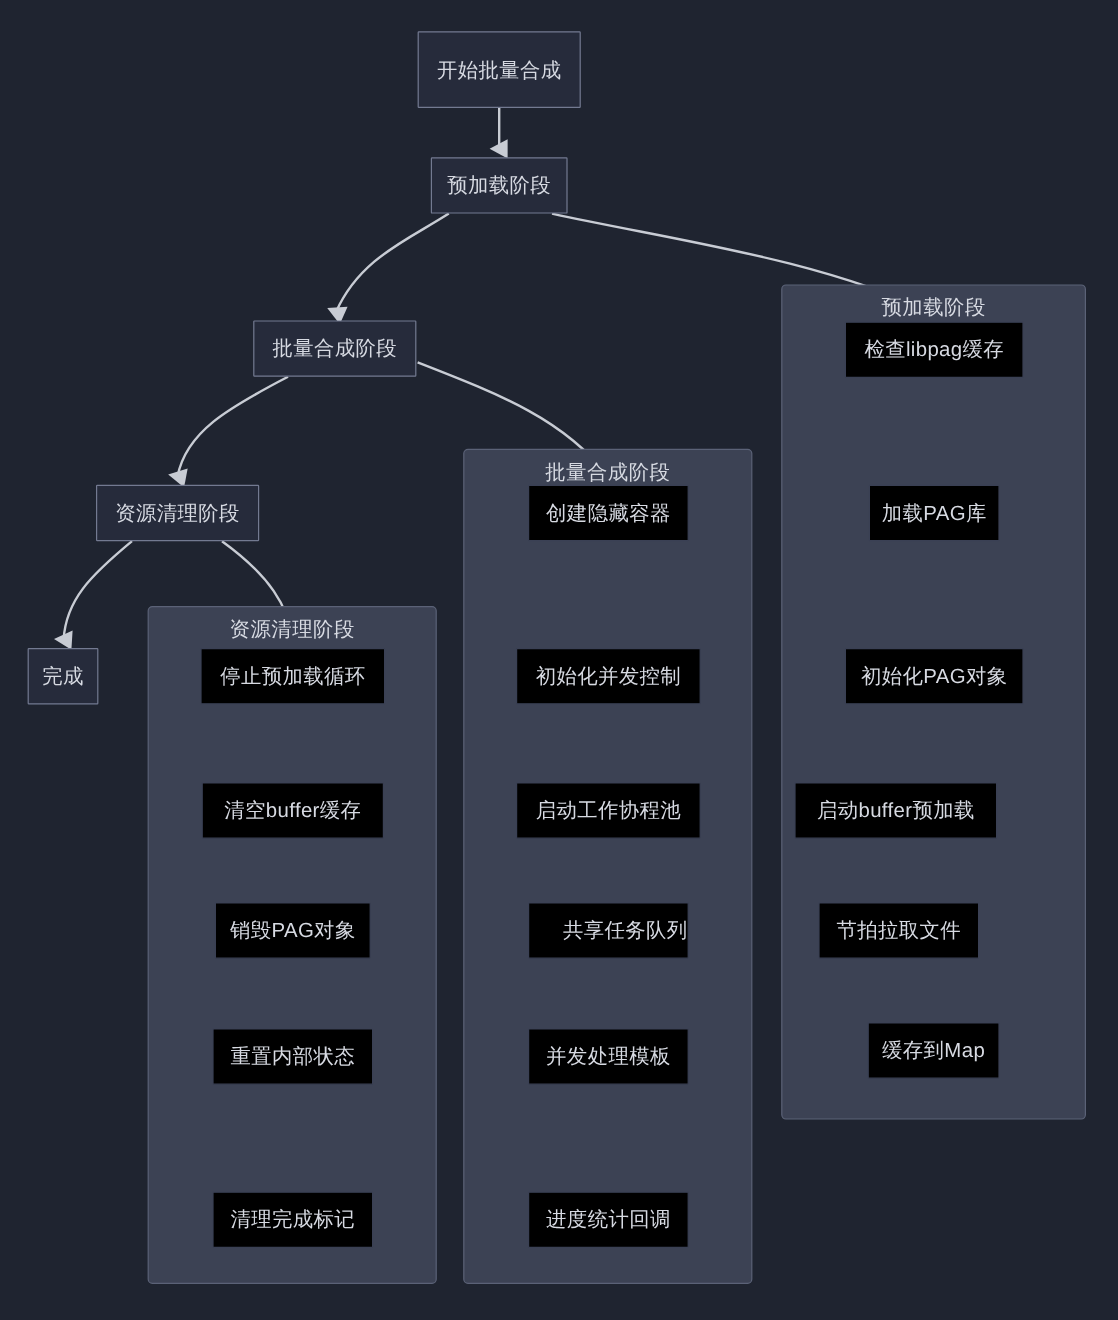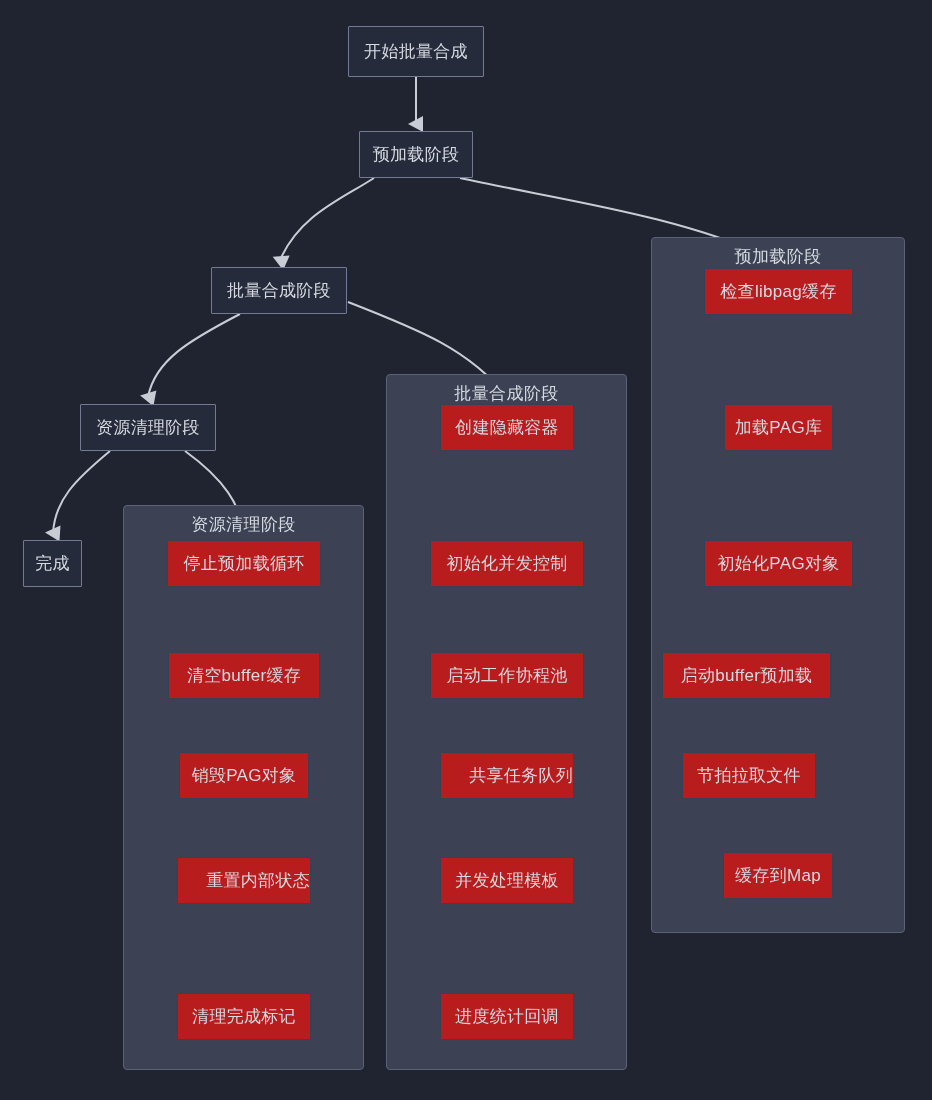--- a/index.html
+++ b/index.html
@@ -58,21 +58,21 @@
     font-size: 17px;
     letter-spacing: 0.3px;
     white-space: nowrap;
     border-radius: 1px;
   }
   .node.outer {
     background: #262b3b;
     border-color: #737a91;
   }
   .node.inner {
-    background: #b91c1c;
+    background: #000000;
     border-color: #3a4054;
   }
 </style>
 </head>
 <body>
 
 <div id="diagram-root">
   <svg class="edges" viewBox="0 0 932 1100">
     <defs>
       <marker id="arrowhead" markerWidth="9" markerHeight="9" refX="4.5" refY="4" orient="auto" markerUnits="strokeWidth">
@@ -108,21 +108,21 @@
         <div class="cluster-label">预加载阶段</div>
       </div>
       <div class="cluster" style="left: 386px; top: 374px; width: 241px; height: 696px;">
         <div class="cluster-label">批量合成阶段</div>
       </div>
       <div class="cluster" style="left: 123px; top: 505px; width: 241px; height: 565px;">
         <div class="cluster-label">资源清理阶段</div>
       </div>
     </div>
   <div id="node-layer">
-      <div class="node outer" style="left: 348px; top: 26px; width: 136px; height: 51px;">
+      <div class="node outer" style="left: 348px; top: 26px; width: 136px; height: 64px;">
         <span>开始批量合成</span>
       </div>
       <div class="node outer" style="left: 359px; top: 131px; width: 114px; height: 47px;">
         <span>预加载阶段</span>
       </div>
       <div class="node outer" style="left: 211px; top: 267px; width: 136px; height: 47px;">
         <span>批量合成阶段</span>
       </div>
       <div class="node outer" style="left: 80px; top: 404px; width: 136px; height: 47px;">
         <span>资源清理阶段</span>
@@ -168,20 +168,20 @@
       </div>
       <div class="node inner" style="left: 167px; top: 540px; width: 154px; height: 47px; font-family: Liberation Mono, monospace;">
         <span>停止预加载循环</span>
       </div>
       <div class="node inner" style="left: 168px; top: 652px; width: 152px; height: 47px;">
         <span>清空buffer缓存</span>
       </div>
       <div class="node inner" style="left: 179px; top: 752px; width: 130px; height: 47px;">
         <span>销毁PAG对象</span>
       </div>
-      <div class="node inner" style="left: 177px; top: 857px; width: 134px; height: 47px; justify-content: flex-end;">
+      <div class="node inner" style="left: 177px; top: 857px; width: 134px; height: 47px;">
         <span>重置内部状态</span>
       </div>
       <div class="node inner" style="left: 177px; top: 993px; width: 134px; height: 47px;">
         <span>清理完成标记</span>
       </div>
     </div>
 </div>
 
 </body></html>

